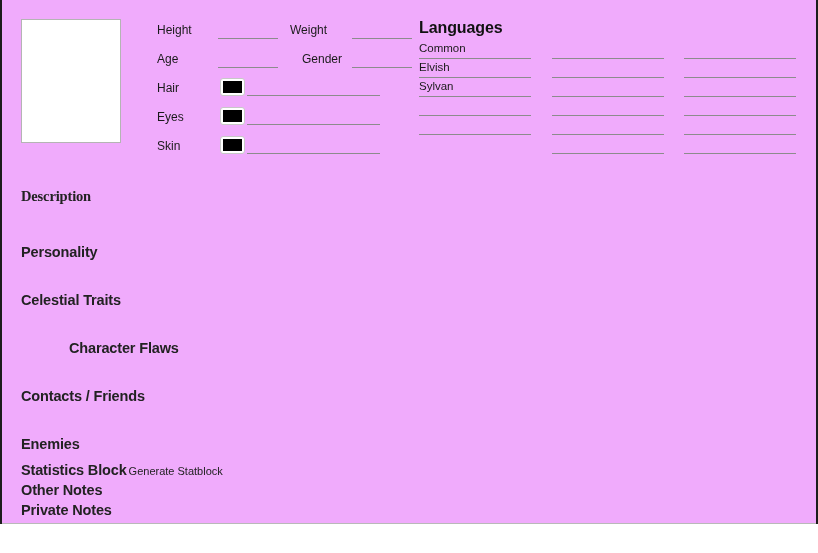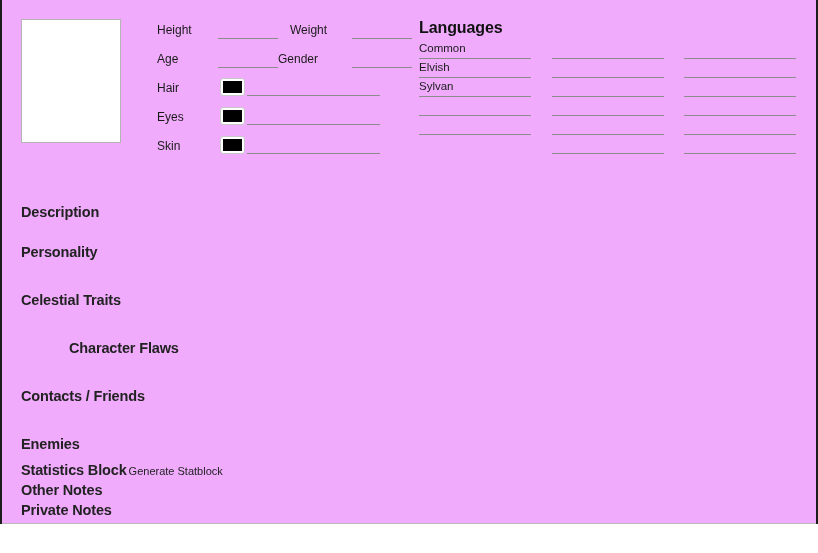--- a/index.html
+++ b/index.html
@@ -128,21 +128,21 @@
 
     <div class="portrait"></div>
 
     <div id="attributes">
         <div class="attr-label" style="left: 155px; top: 23px;">Height</div>
         <div class="attr-line" style="left: 216px; top: 38px; width: 60px;"></div>
         <div class="attr-label" style="left: 288px; top: 23px;">Weight</div>
         <div class="attr-line" style="left: 350px; top: 38px; width: 60px;"></div>
         <div class="attr-label" style="left: 155px; top: 52px;">Age</div>
         <div class="attr-line" style="left: 216px; top: 67px; width: 60px;"></div>
-        <div class="attr-label" style="left: 276px; top: 52px;">Gender</div>
+        <div class="attr-label" style="left: 300px; top: 52px;">Gender</div>
         <div class="attr-line" style="left: 350px; top: 67px; width: 60px;"></div>
         <div class="attr-label" style="left: 155px; top: 81px;">Hair</div>
         <div class="swatch" style="left: 218px; top: 78px;">
           <i style="background: rgb(0, 0, 0);"></i>
         </div>
         <div class="attr-line" style="left: 245px; top: 95px; width: 133px;"></div>
         <div class="attr-label" style="left: 155px; top: 110px;">Eyes</div>
         <div class="swatch" style="left: 218px; top: 107px;">
           <i style="background: rgb(0, 0, 0);"></i>
         </div>
@@ -176,21 +176,21 @@
           <div class="lang-field"></div>
           <div class="lang-field"></div>
           <div class="lang-field"></div>
           <div class="lang-field"></div>
           <div class="lang-field"></div>
           <div class="lang-field"></div>
         </div>
       </div>
 
     <div id="sections">
-        <div class="section-h" style="top: 204px;"><span>Description</span></div>
+        <div class="section-h" style="top: 188px; font-family: Liberation Serif, serif;"><span>Description</span></div>
         <div class="section-h" style="top: 244px;"><span>Personality</span></div>
         <div class="section-h" style="top: 292px;"><span>Celestial Traits</span></div>
         <div class="section-h" style="top: 340px; margin-left: 48px;"><span>Character Flaws</span></div>
         <div class="section-h" style="top: 388px;"><span>Contacts / Friends</span></div>
         <div class="section-h" style="top: 436px;"><span>Enemies</span></div>
         <div class="section-h" style="top: 462px;"><span>Statistics Block</span><span class="statblock-link">Generate Statblock</span></div>
         <div class="section-h" style="top: 482px;"><span>Other Notes</span></div>
         <div class="section-h" style="top: 502px;"><span>Private Notes</span></div>
       </div>
 

